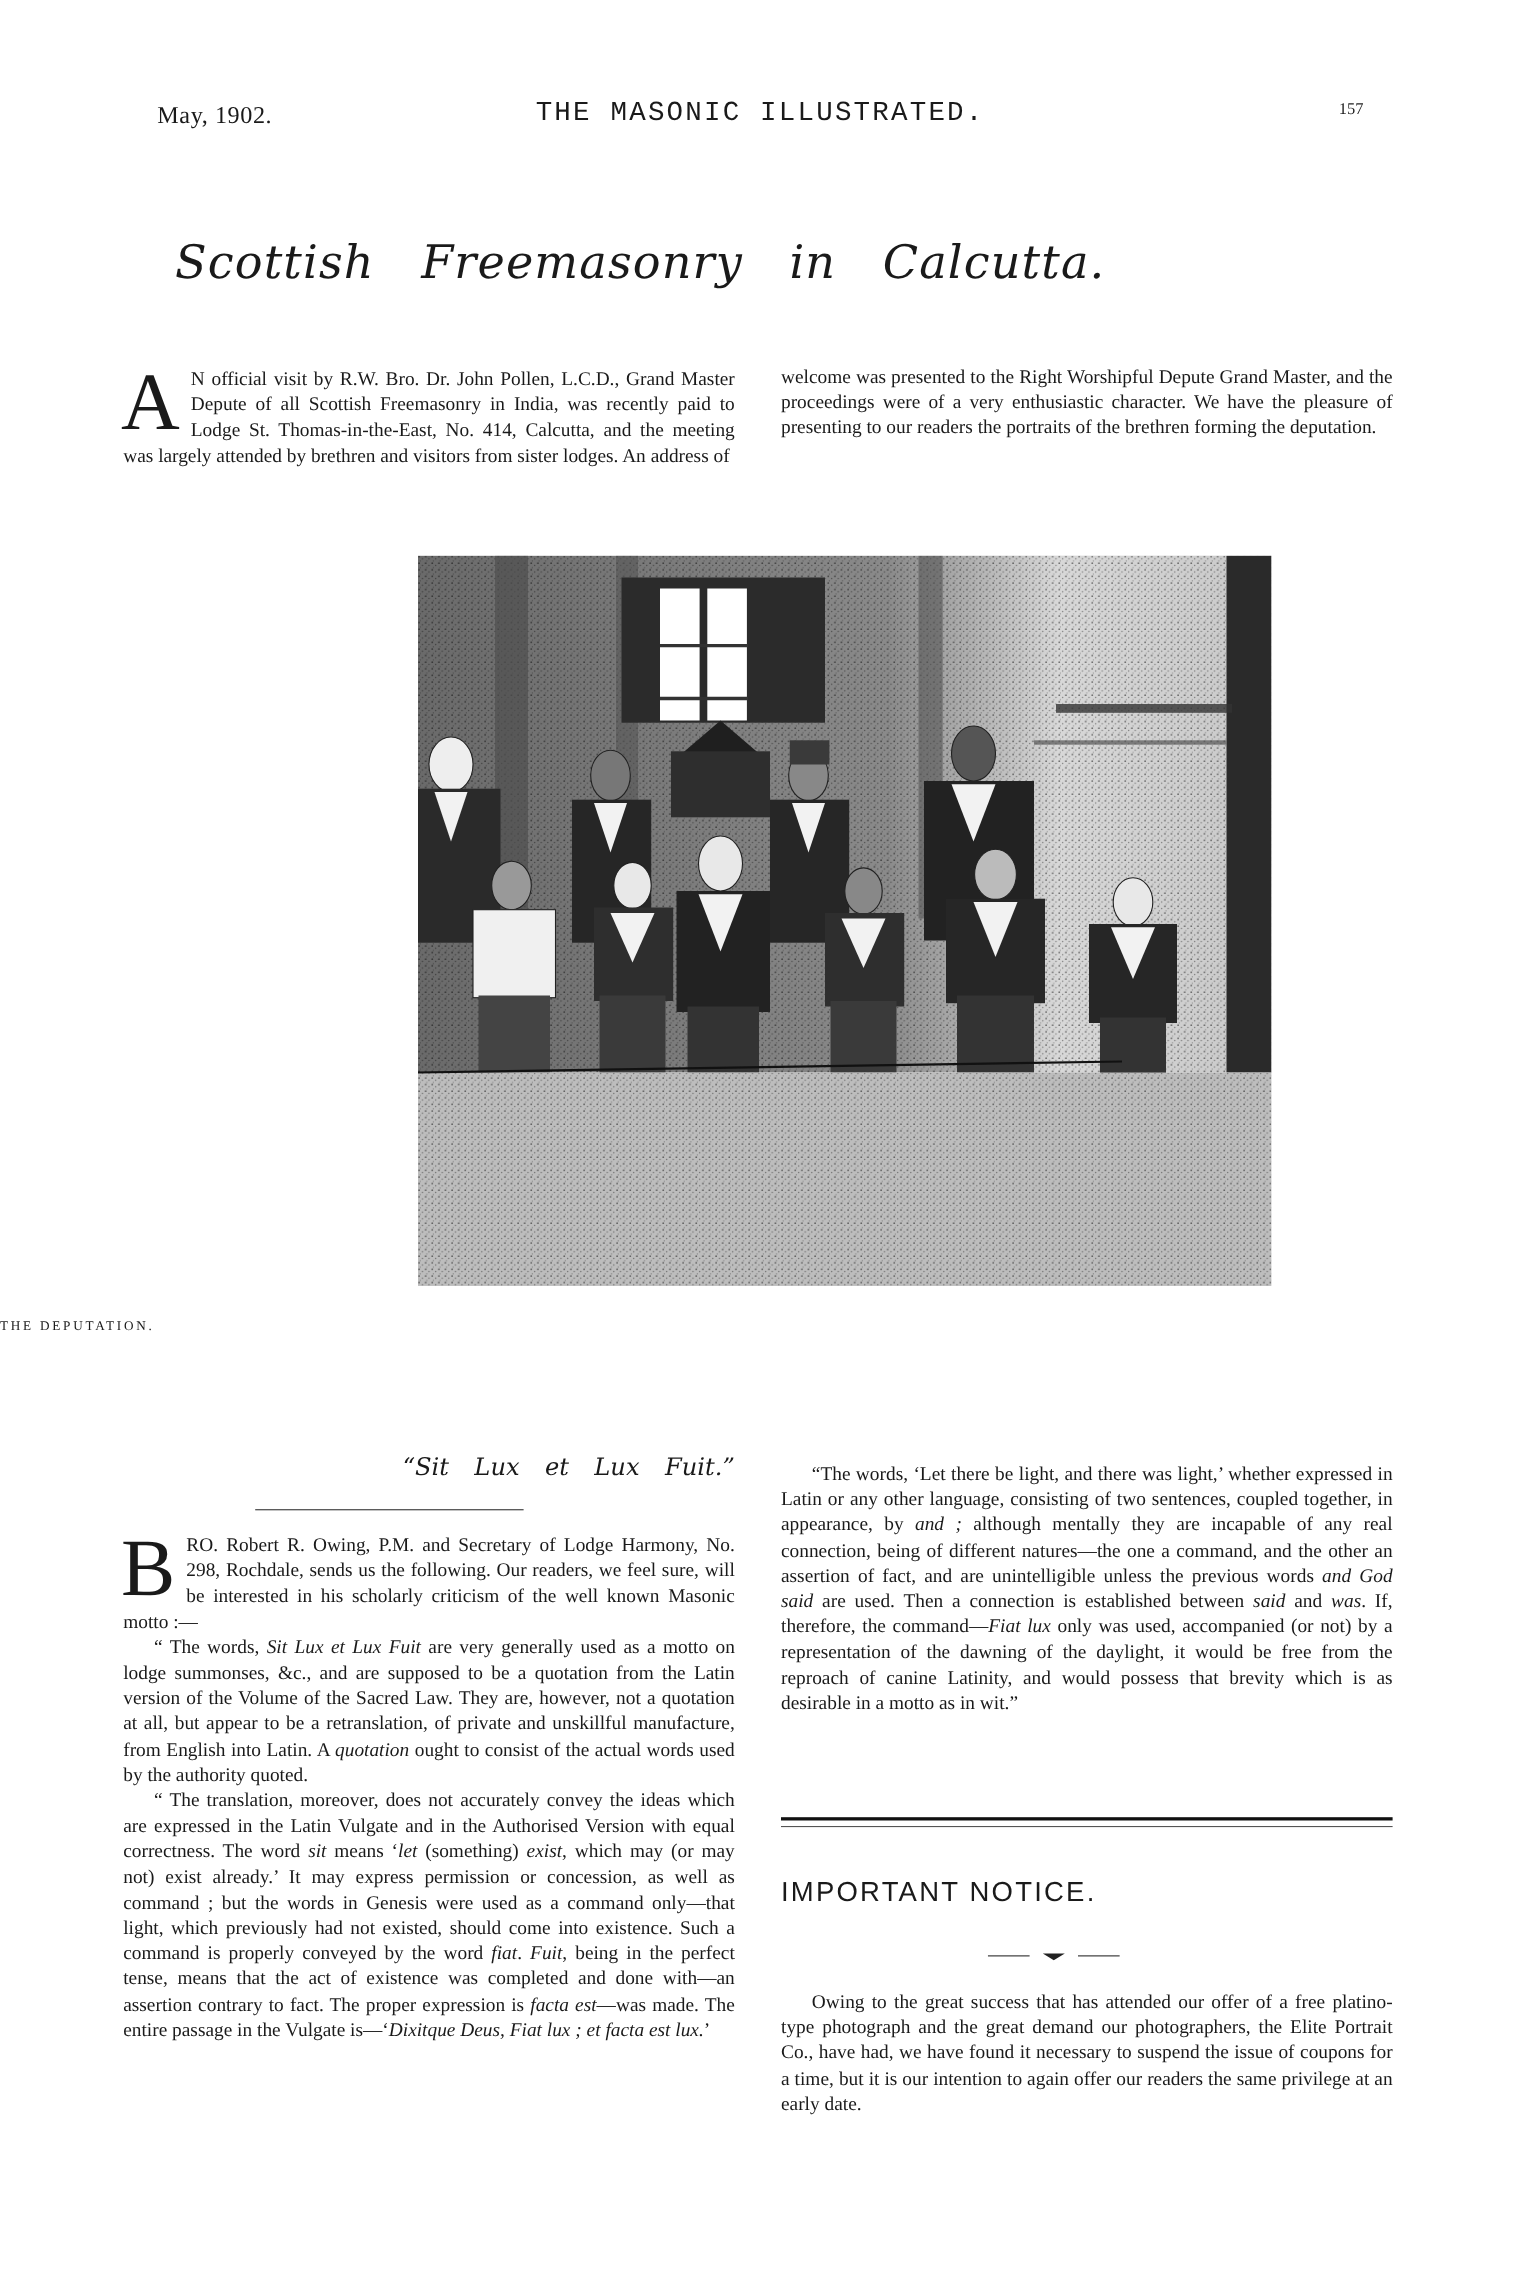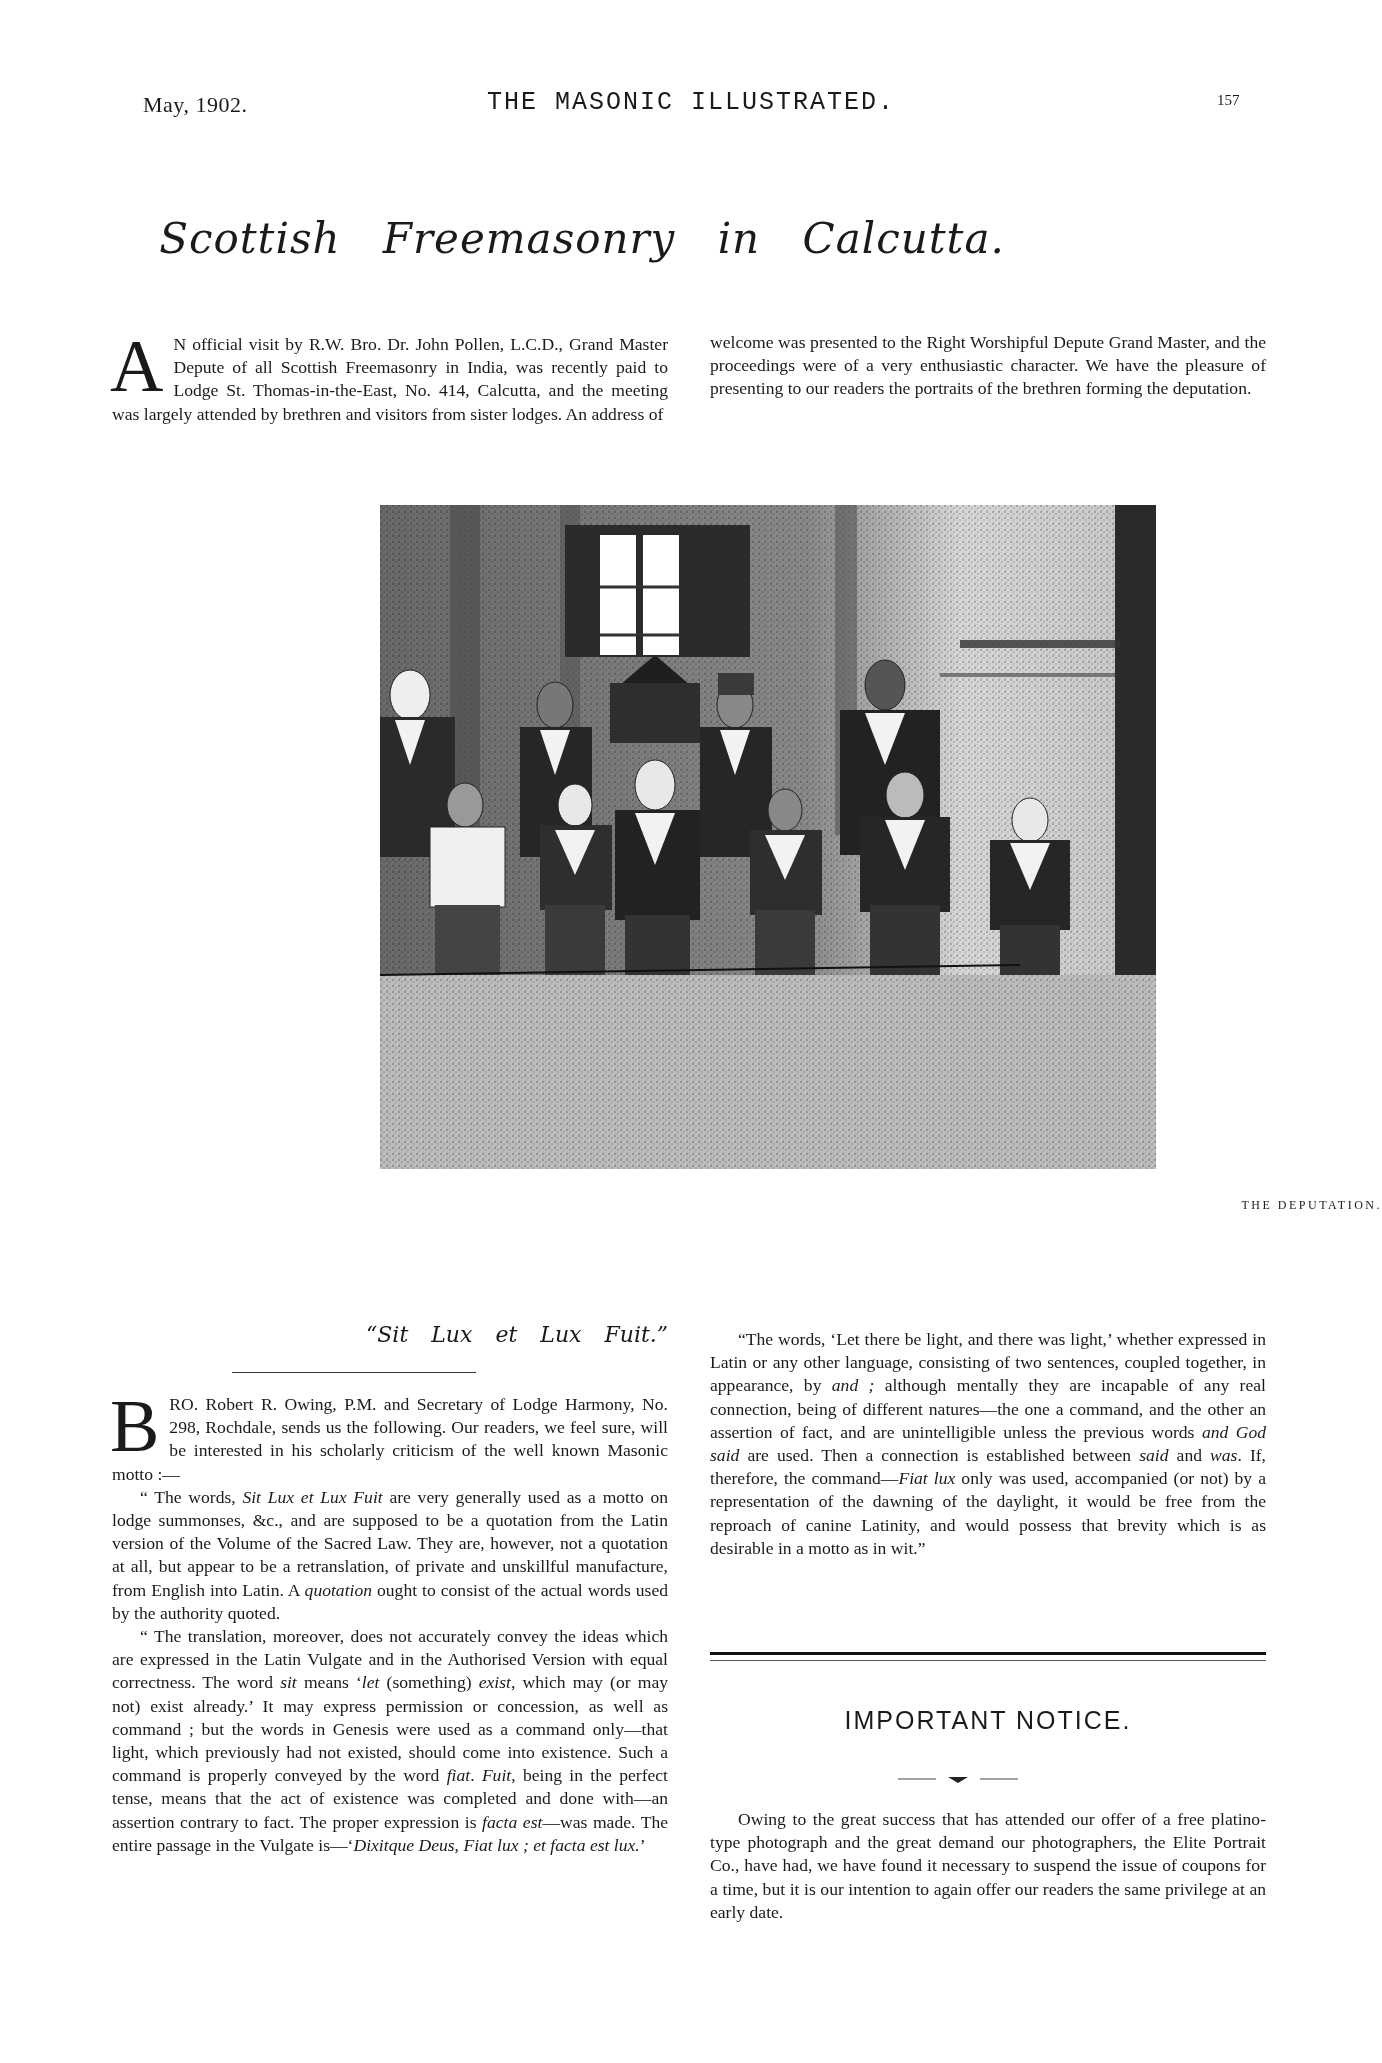--- a/index.html
+++ b/index.html
@@ -11,29 +11,29 @@
   .rh-page { position: absolute; left: 1217px; top: 0; font-size: 15px; }
   .article-title { top: 214px; left: 0; width: 1164px; text-align: center; font-family: "DejaVu Serif", serif; font-style: italic; font-size: 42px; letter-spacing: 1px; word-spacing: 28px; }
   .col { font-size: 17.6px; line-height: 23.2px; text-align: justify; hyphens: none; }
   .col p { margin: 0; }
   .col-left-top { top: 333px; left: 112px; width: 556px; }
   .col-right-top { top: 331px; left: 710px; width: 556px; font-family: Liberation Serif, serif; }
   .dropcap { float: left; font-size: 74px; line-height: 58px; margin: 4px 10px 0 -2px; font-family: "Liberation Serif", serif; }
   .indent { text-indent: 28px; }
   .photo { top: 505px; left: 380px; width: 776px; height: 664px; overflow: hidden; background: #ececec; }
   .photo svg { display: block; }
-  .caption { top: 1198px; left: 0; width: 1382px; text-align: right; font-size: 12px; letter-spacing: 2.5px; }
+  .caption { top: 1198px; left: 0; width: 1382px; text-align: left; font-size: 12px; letter-spacing: 2.5px; }
   .sub-title { top: 1322px; left: 112px; width: 556px; text-align: right; font-family: "DejaVu Serif", serif; font-style: italic; font-size: 22px; word-spacing: 16px; }
   .sub-rule { top: 1372px; left: 232px; width: 244px; height: 0; border-top: 1.5px solid #333; }
   .col-left-bottom { top: 1393px; left: 112px; width: 556px; }
   .col-right-bottom { top: 1328px; left: 710px; width: 556px; }
   .double-rule { top: 1652px; left: 710px; width: 556px; }
   .double-rule .r1 { height: 3px; background: #111; }
   .double-rule .r2 { height: 1px; background: #555; margin-top: 5px; }
-  .notice-title { top: 1706px; left: 710px; width: 556px; text-align: center; font-family: "Liberation Sans", "DejaVu Sans", sans-serif; font-size: 25px; letter-spacing: 2px; }
+  .notice-title { top: 1706px; left: 710px; width: 556px; font-family: "Liberation Sans", "DejaVu Sans", sans-serif; font-size: 25px; letter-spacing: 2px; }
   .ornament { top: 1771px; left: 898px; width: 120px; height: 10px; }
   .col-notice { top: 1808px; left: 710px; width: 556px; }
   i { font-style: italic; }
 </style>
 </head>
 <body>
 
 <div class="abs running-head">
   <span class="rh-date">May, 1902.</span>
   <span class="rh-title">THE MASONIC ILLUSTRATED.</span>

